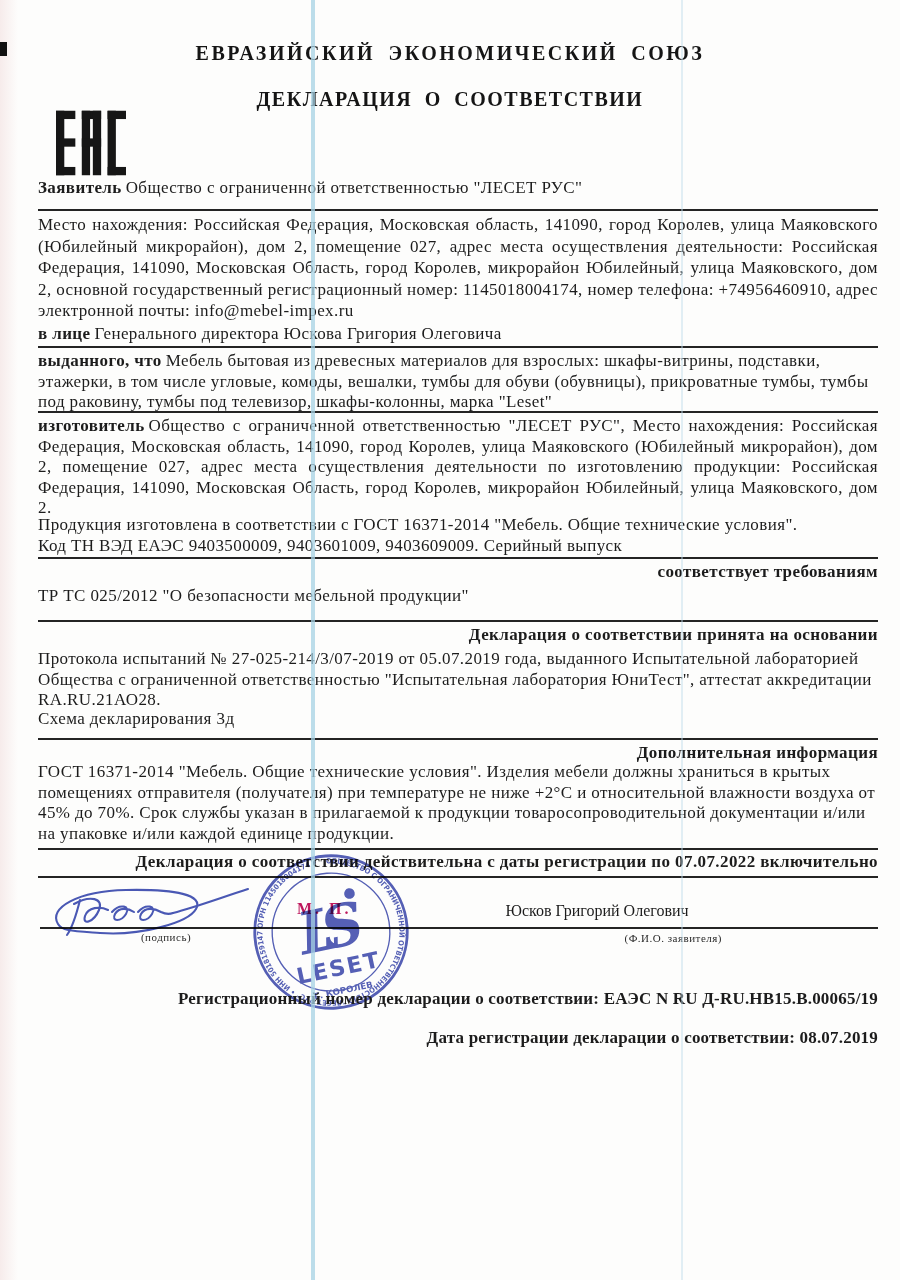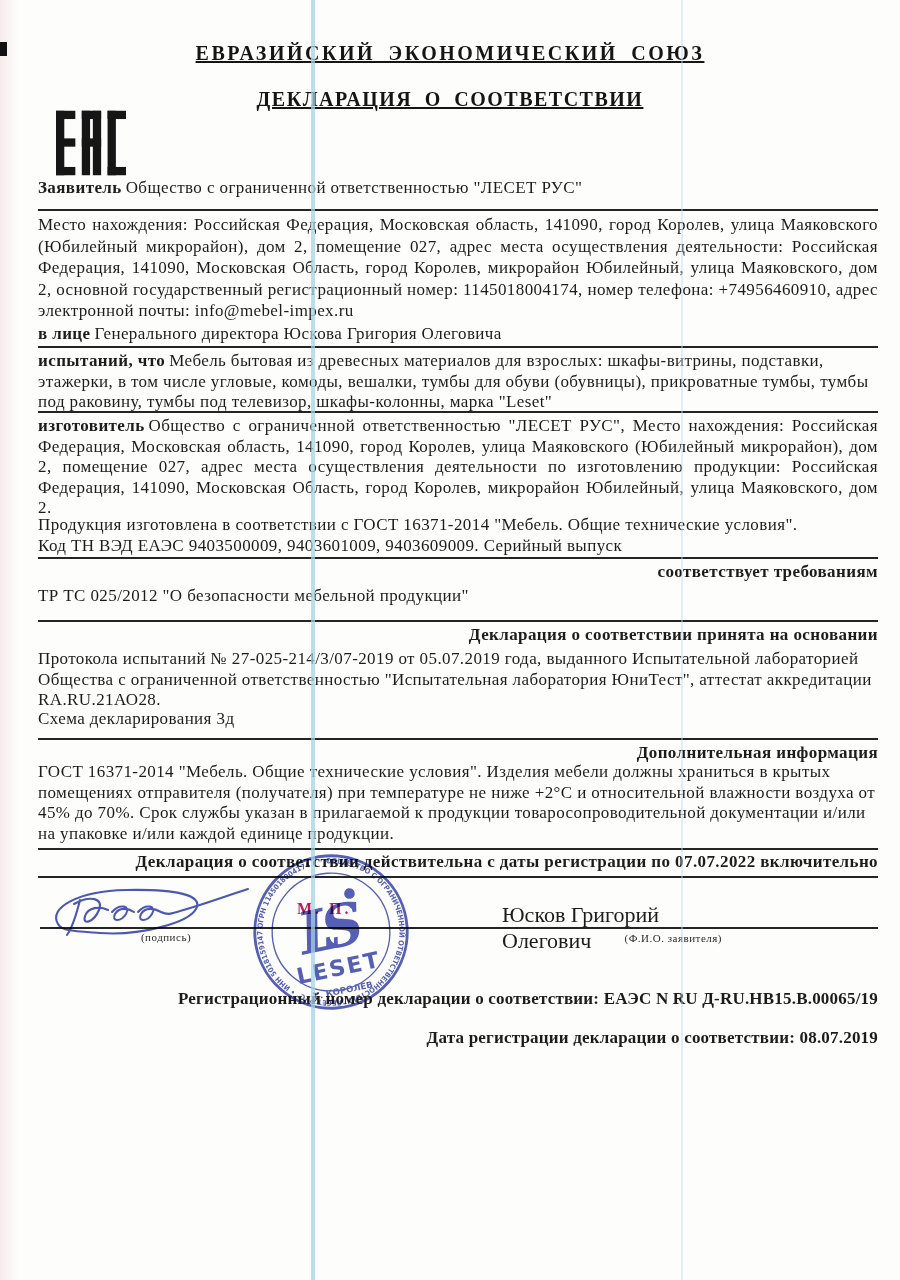--- a/index.html
+++ b/index.html
@@ -3,21 +3,21 @@
 <meta charset="utf-8">
 <style>
   html,body{margin:0;padding:0;background:#e8e8e8;}
   .page{
     position:relative;width:900px;height:1280px;margin:0 auto;
     background:#fdfdfc;overflow:hidden;
     font-family:"Liberation Serif","DejaVu Serif",serif;color:#1c1c1c;
   }
   .abs{position:absolute;}
   .title{left:0;right:0;text-align:center;font-weight:bold;font-size:20px;
-         letter-spacing:2.5px;word-spacing:6px;color:#151515;text-decoration:underline;}
+         letter-spacing:2.5px;word-spacing:6px;color:#151515;}
   .para{left:38px;right:22px;font-size:17px;line-height:21.5px;letter-spacing:.4px;}
   .just{text-align:justify;}
   .blabel{font-weight:bold;margin-right:4px;text-align:right;}
   .boldline{font-weight:bold;text-align:right;}
   .rule{position:absolute;left:38px;right:22px;height:2px;background:#242424;}
   .caption{font-size:11px;letter-spacing:.5px;color:#2a2a2a;}
   .scanline{position:absolute;top:0;bottom:0;pointer-events:none;}
   .eac{position:absolute;left:56px;top:108px;}
   .stamp{position:absolute;left:249px;top:850px;width:164px;height:164px;
          opacity:.88;mix-blend-mode:multiply;transform:rotate(-4deg);}
@@ -64,21 +64,21 @@
 
   <div class="abs para just" style="top:214px">
     <span>Место нахождения: Российская Федерация, Московская область, 141090, город Королев, улица Маяковского (Юбилейный микрорайон), дом 2, помещение 027, адрес места осуществления деятельности: Российская Федерация, 141090, Московская Область, город Королев, микрорайон Юбилейный, улица Маяковского, дом 2, основной государственный регистрационный номер: 1145018004174, номер телефона: +74956460910, адрес электронной почты: info@mebel-impex.ru</span>
   </div>
   <div class="abs para" style="top:323px">
     <span class="blabel">в лице</span><span>Генерального директора Юскова Григория Олеговича</span>
   </div>
   <div class="rule" style="top:346px"></div>
 
   <div class="abs para" style="top:351px;line-height:20.5px">
-    <span class="blabel">испытаний, что</span><span>Мебель бытовая из древесных материалов для взрослых: шкафы-витрины, подставки, этажерки, в том числе угловые, комоды, вешалки, тумбы для обуви (обувницы), прикроватные тумбы, тумбы под раковину, тумбы под телевизор, шкафы-колонны, марка "Leset"</span>
+    <span class="blabel">выданного, что</span><span>Мебель бытовая из древесных материалов для взрослых: шкафы-витрины, подставки, этажерки, в том числе угловые, комоды, вешалки, тумбы для обуви (обувницы), прикроватные тумбы, тумбы под раковину, тумбы под телевизор, шкафы-колонны, марка "Leset"</span>
   </div>
   <div class="rule" style="top:411px"></div>
 
   <div class="abs para just" style="top:416px;line-height:20.5px">
     <span class="blabel">изготовитель</span><span>Общество с ограниченной ответственностью "ЛЕСЕТ РУС", Место нахождения: Российская Федерация, Московская область, 141090, город Королев, улица Маяковского (Юбилейный микрорайон), дом 2, помещение 027, адрес места осуществления деятельности по изготовлению продукции: Российская Федерация, 141090, Московская Область, город Королев, микрорайон Юбилейный, улица Маяковского, дом 2.</span>
   </div>
   <div class="abs para" style="top:514px">Продукция изготовлена в соответствии с ГОСТ 16371-2014 "Мебель. Общие технические условия".</div>
   <div class="abs para" style="top:535px">Код ТН ВЭД ЕАЭС 9403500009, 9403601009, 9403609009. Серийный выпуск</div>
   <div class="rule" style="top:557px"></div>
 
@@ -124,21 +124,21 @@
       <textPath href="#ringp" textLength="436" lengthAdjust="spacingAndGlyphs">ОБЩЕСТВО С ОГРАНИЧЕННОЙ ОТВЕТСТВЕННОСТЬЮ "ЛЕСЕТ РУС" • ИНН 5018159147 ОГРН 1145018004174 •</textPath>
     </text>
     <g transform="rotate(-8 85 85)" fill="#3d4aad">
       <text x="52" y="102" font-size="60" font-weight="bold" font-style="italic" font-family="'DejaVu Serif',serif" letter-spacing="-18">LS</text>
       <circle cx="112" cy="50" r="5.5"></circle>
       <text x="85" y="131" text-anchor="middle" font-size="23" font-weight="bold" font-family="'DejaVu Sans',sans-serif" letter-spacing="2">LESET</text>
       <text x="85" y="150" text-anchor="middle" font-size="9" font-weight="bold" font-family="'DejaVu Sans',sans-serif">Г. КОРОЛЕВ</text>
     </g>
   </svg>
 
-  <div class="abs" style="left:502px;top:902px;width:230px;font-size:22px">Юсков Григорий Олегович</div>
+  <div class="abs" style="left:482px;top:902px;width:230px;text-align:center;font-size:16px">Юсков Григорий Олегович</div>
   <div class="abs caption" style="left:512px;top:932px;width:210px;text-align:right">(Ф.И.О. заявителя)</div>
 
   <div class="abs para boldline" style="top:988px;letter-spacing:.2px">Регистрационный номер декларации о соответствии: ЕАЭС N RU Д-RU.HB15.B.00065/19</div>
   <div class="abs para boldline" style="top:1027px;letter-spacing:.2px">Дата регистрации декларации о соответствии: 08.07.2019</div>
 
   <div class="scanline" style="left:311px;width:4px;background:rgba(165,210,228,.75)"></div>
   <div class="scanline" style="left:681px;width:2px;background:rgba(190,220,235,.45)"></div>
 
 </div>
 

